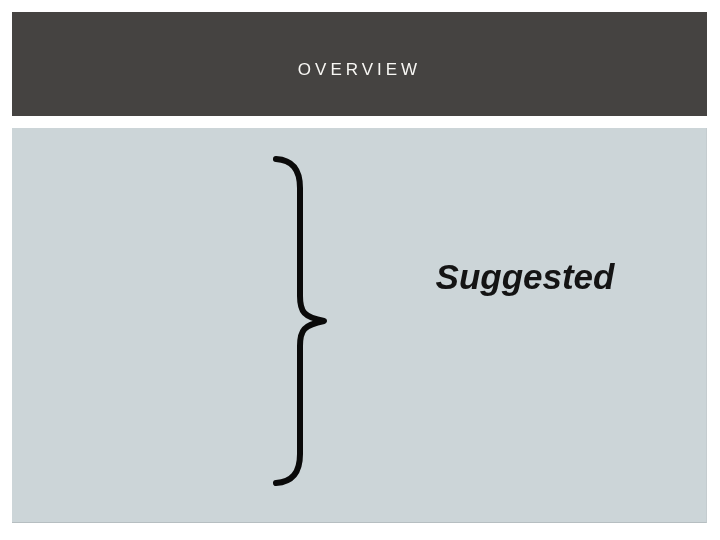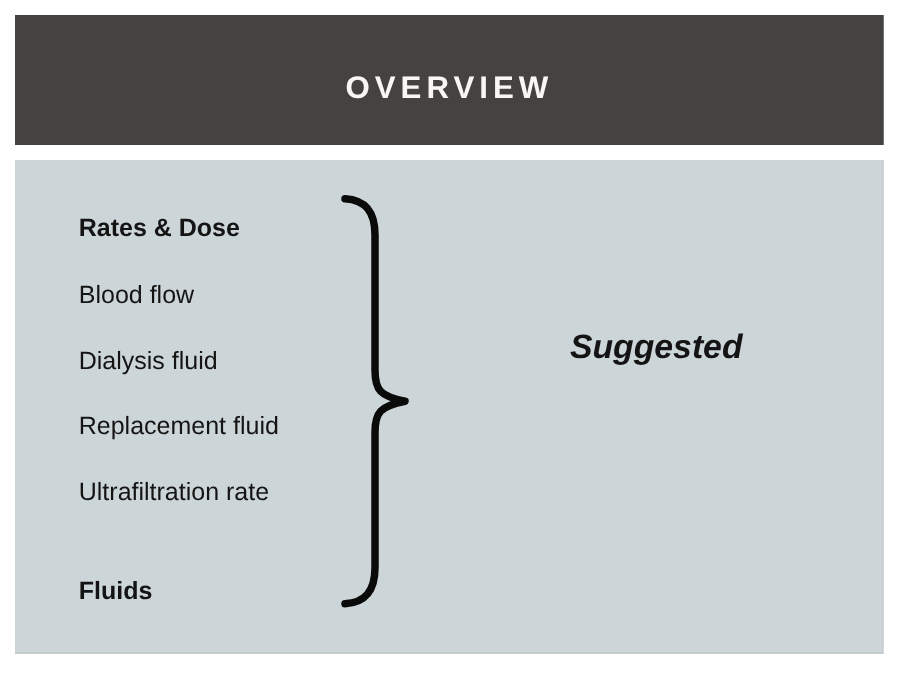--- a/index.html
+++ b/index.html
@@ -27,22 +27,22 @@
     left:12px;top:12px;
     width:695px;height:104px;
     background:var(--header-bg);
     display:flex;
     align-items:center;
     justify-content:center;
     padding-top:12px;
   }
   .slide-title{
     color:var(--title-color);
-    font-size:25px;
-    font-weight:bold;
+    font-size:17px;
+    font-weight:normal;
     letter-spacing:4px;
     white-space:nowrap;
   }
   .slide-body{
     position:absolute;
     left:12px;top:128px;
     width:695px;height:395px;
     background:var(--body-bg);
     border-bottom:1px solid rgba(0,0,0,0.10);
     border-right:1px solid rgba(0,0,0,0.04);
@@ -74,49 +74,41 @@
   }
   .annotation{
     position:absolute;
     left:328px;top:0;
     width:370px;height:100%;
   }
   .annotation-line{
     position:absolute;
     left:0;width:100%;
     text-align:center;
-    font-size:27px;
+    font-size:35px;
     font-weight:bold;
     font-style:italic;
     color:var(--text-color);
     line-height:32px;
     white-space:nowrap;
   }
   .line1{top:133px;}
   .line2{top:198px;}
 </style>
 </head>
 <body>
 
 <div class="slide">
 
   <header class="slide-header">
     <h1 class="slide-title">OVERVIEW</h1>
   </header>
 
   <main class="slide-body">
 
-    <div class="topic-list">
-      <div class="topic bold t0">Rates &amp; Dose</div>
-      <div class="topic t1">Blood flow</div>
-      <div class="topic t2">Dialysis fluid</div>
-      <div class="topic t3">Replacement fluid</div>
-      <div class="topic t4">Ultrafiltration rate</div>
-      <div class="topic bold t5">Fluids</div>
-    </div>
 
     <svg class="brace" viewBox="0 0 64 334" aria-hidden="true">
       <path d="M 6 5
                C 22 6 30 15 30 34
                L 30 142
                C 30 158 34 163 54 167
                C 34 171 30 176 30 192
                L 30 300
                C 30 319 22 328 6 329" fill="none" stroke="#0a0a0a" stroke-width="6" stroke-linecap="round" stroke-linejoin="round"></path>
     </svg>

